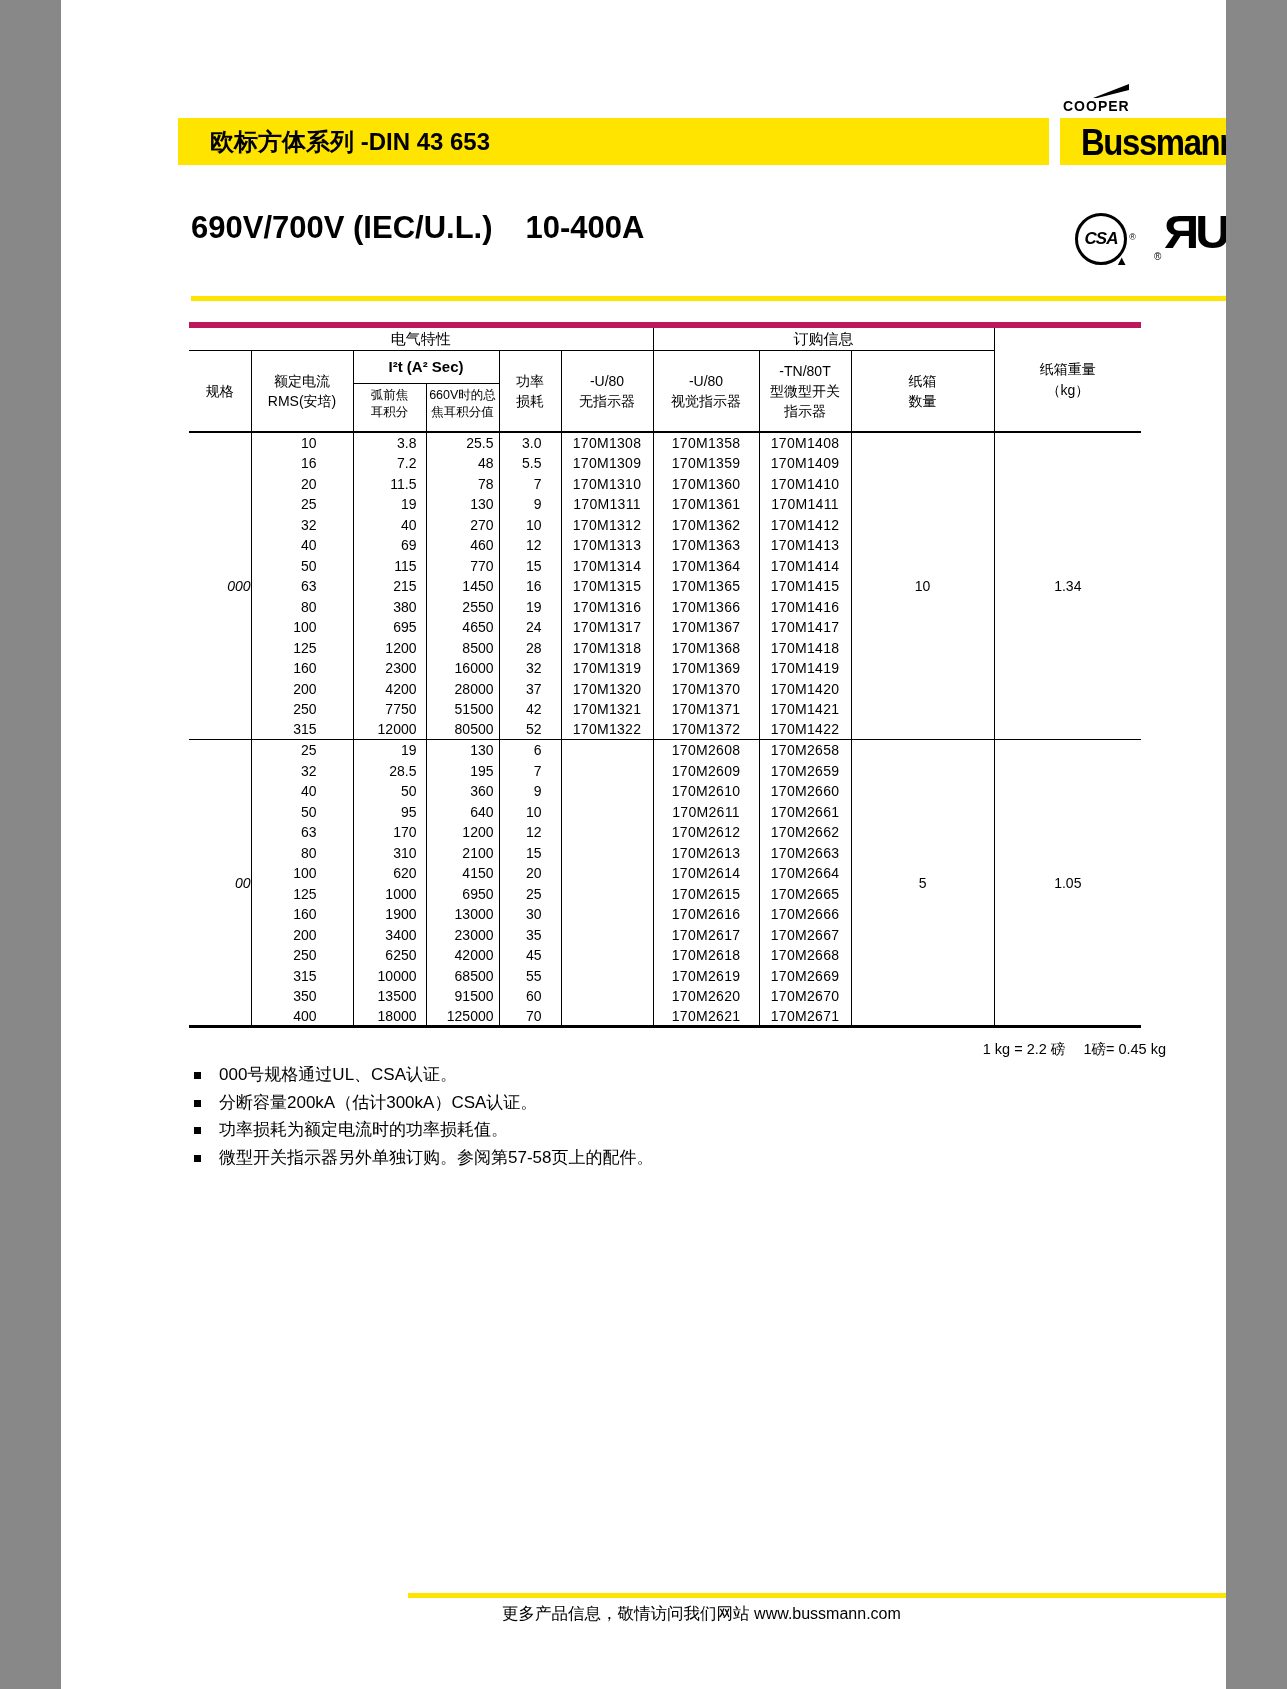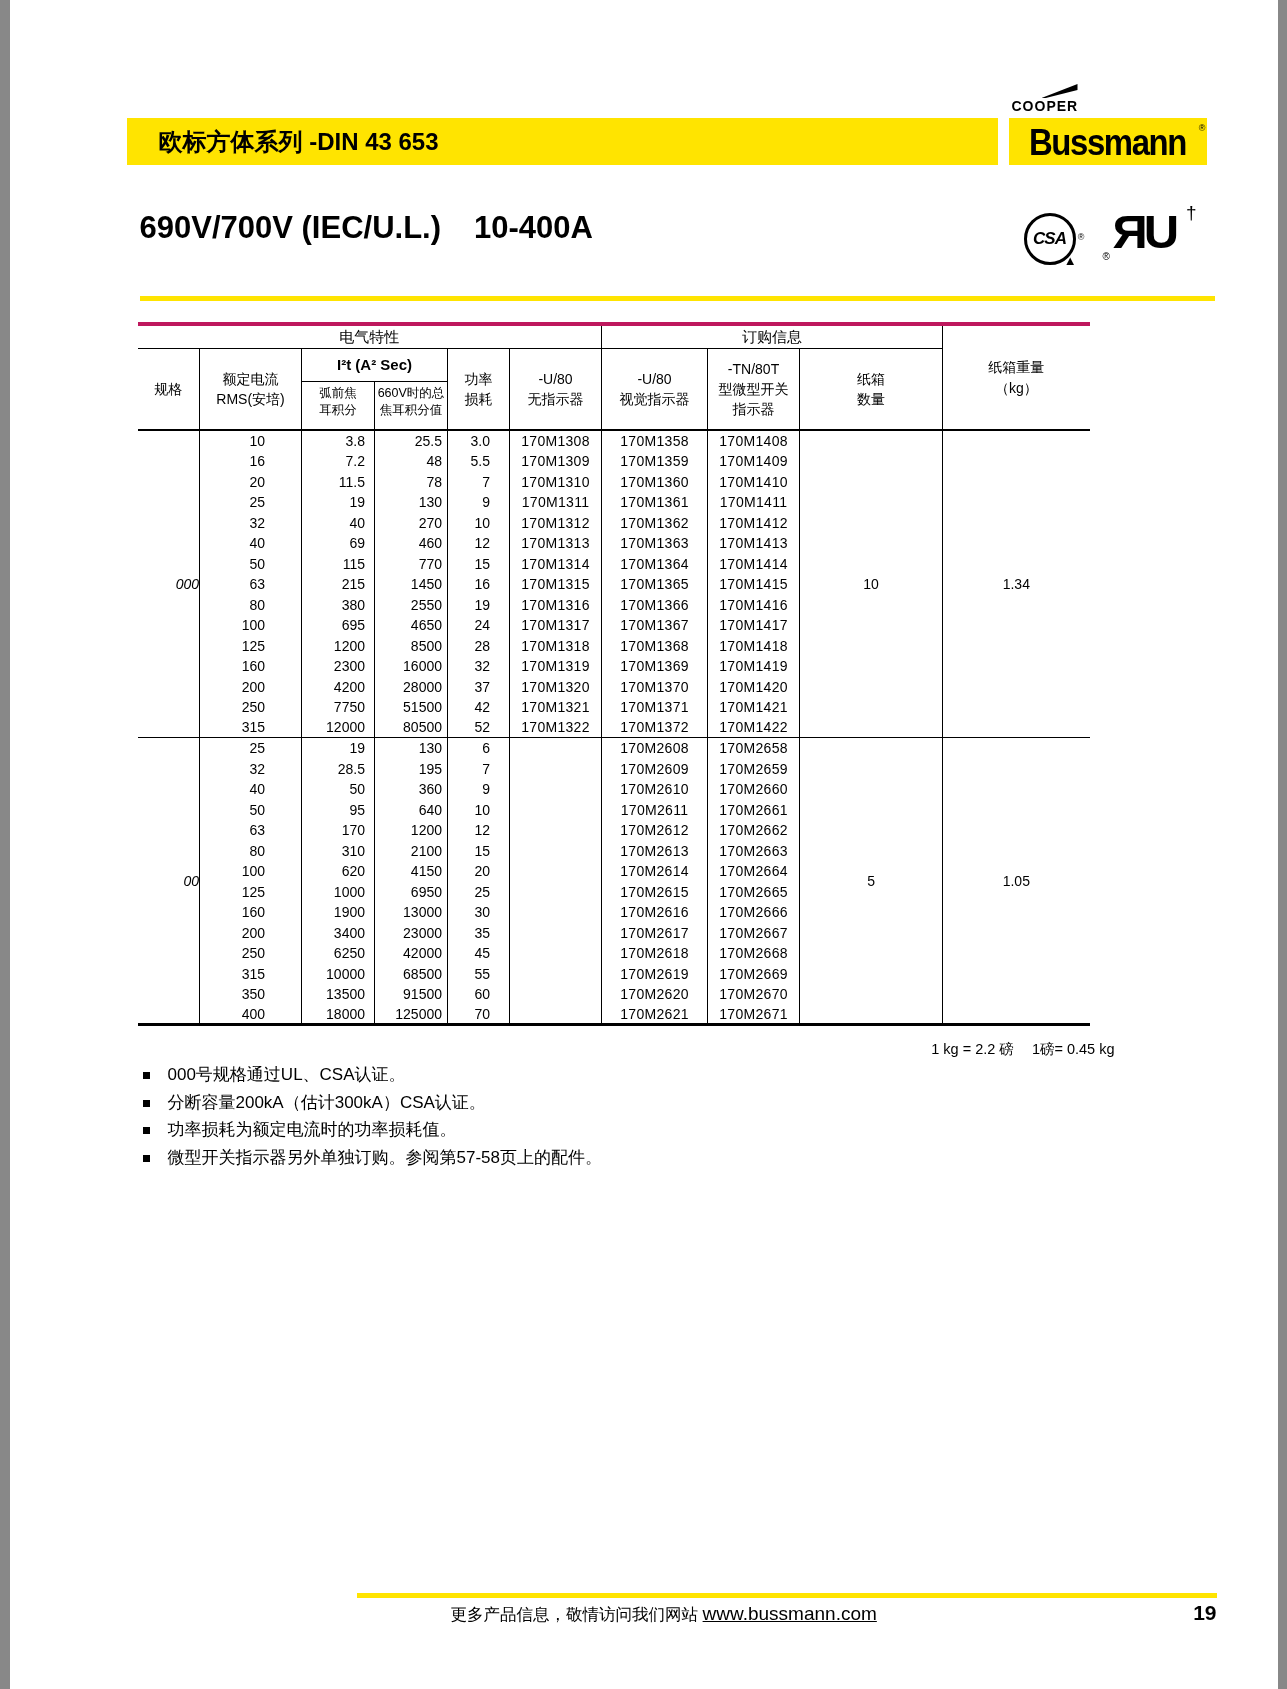--- a/index.html
+++ b/index.html
@@ -1,18 +1,18 @@
 <!DOCTYPE html>
 <html><head>
 <meta charset="utf-8">
 <style>
   * { margin:0; padding:0; box-sizing:border-box; }
   body { background:#888; font-family:"Liberation Sans","DejaVu Sans",sans-serif; }
   .page {
-    position:relative; width:1268px; height:1689px; background:#fff;
+    position:relative; width:1165px; height:1689px; background:#fff;
     margin:0 auto; overflow:hidden; color:#000;
   }
   
   .cooper { position:absolute; left:1002px; top:84px; width:90px; height:34px; }
   .cooper .flag { position:absolute; left:30px; top:0px; width:36px; height:14px; background:#000;
     clip-path:polygon(0 100%, 100% 0, 100% 42%, 12% 100%); }
   .cooper .word { position:absolute; left:0px; top:14px; font-size:14px; font-weight:bold; letter-spacing:1px; }
   .series-bar { position:absolute; left:117px; top:118px; width:871px; height:47px;
     background:var(--yellow); display:flex; align-items:center; padding-left:32px;
     font-size:24px; font-weight:bold; }
@@ -29,21 +29,21 @@
   .csa .csa-tri { position:absolute; right:-4px; bottom:-5px; font-size:13px; line-height:1; }
   .csa .csa-reg { position:absolute; right:-12px; top:16px; font-size:9px; }
   .ul { position:absolute; left:1093px; top:206px; width:100px; height:56px; }
   .ul .ul-word { font-size:49px; font-weight:bold; letter-spacing:-4px; line-height:52px; transform:scaleY(.95); display:inline-block; margin-left:10px;}
   .ul .ul-dag { position:absolute; right:6px; top:-4px; font-size:19px; }
   .ul .ul-reg { position:absolute; left:0px; bottom:0px; font-size:10px; }
   .title-rule { position:absolute; left:130px; top:296px; width:1075px; height:5px; background:var(--yellow); }
   
   .tbl-wrap { position:absolute; left:128px; top:322px; }
   table { border-collapse:collapse; table-layout:fixed; width:952px;
-    border-top:4px solid #be185d; border-bottom:3px solid #000; }
+    border-top:6px solid #be185d; border-bottom:3px solid #000; }
   th, td { padding:0; font-weight:normal; }
   thead th { font-size:14px; text-align:center; vertical-align:middle; line-height:1.45; }
   tr.hg { height:22px; } tr.hm { height:33px; } tr.hs { height:49px; }
   .th-group { font-size:15px; border-bottom:1.2px solid #000; }
   .bl { border-left:1.2px solid #000; }
   .i2t-cell { border-bottom:1.2px solid #000; font-weight:bold; font-size:15px; }
   .th-sub { font-size:12.5px; vertical-align:top; padding-top:3px; line-height:1.35; }
   .th-weight { vertical-align:middle; }
   tbody tr { height:20.5px; }
   tbody td { font-size:14px; line-height:1; vertical-align:middle; }
@@ -58,21 +58,21 @@
   .c-carton, .c-weight { text-align:center; }
   
   .conversion { position:absolute; left:128px; top:1040px; width:977px; text-align:right; font-size:14.5px; }
   .conversion .sp { display:inline-block; width:18px; }
   .notes { position:absolute; left:133px; top:1066px; }
   .note { display:flex; align-items:flex-start; margin-bottom:9.5px; font-size:17px; line-height:18px; }
   .note .sq { width:7px; height:7px; background:#000; margin:6px 18px 0 0; flex:none; }
   
   .footer-rule { position:absolute; left:347px; top:1593px; width:860px; height:4.5px; background:var(--yellow); }
   .footer-text { position:absolute; left:441px; top:1603px; font-size:16.5px; }
-  .footer-text .url { font-size:19px; text-decoration:underline; }
+  .footer-text .url { font-size:16px; }
   .page-num { position:absolute; left:1100px; top:1601px; width:107px; text-align:right;
     font-size:21px; font-weight:bold; }
   :root { --yellow:#FFE400; }
 </style>
 </head>
 <body>
 
 <div class="page">
 
   <div class="cooper">

